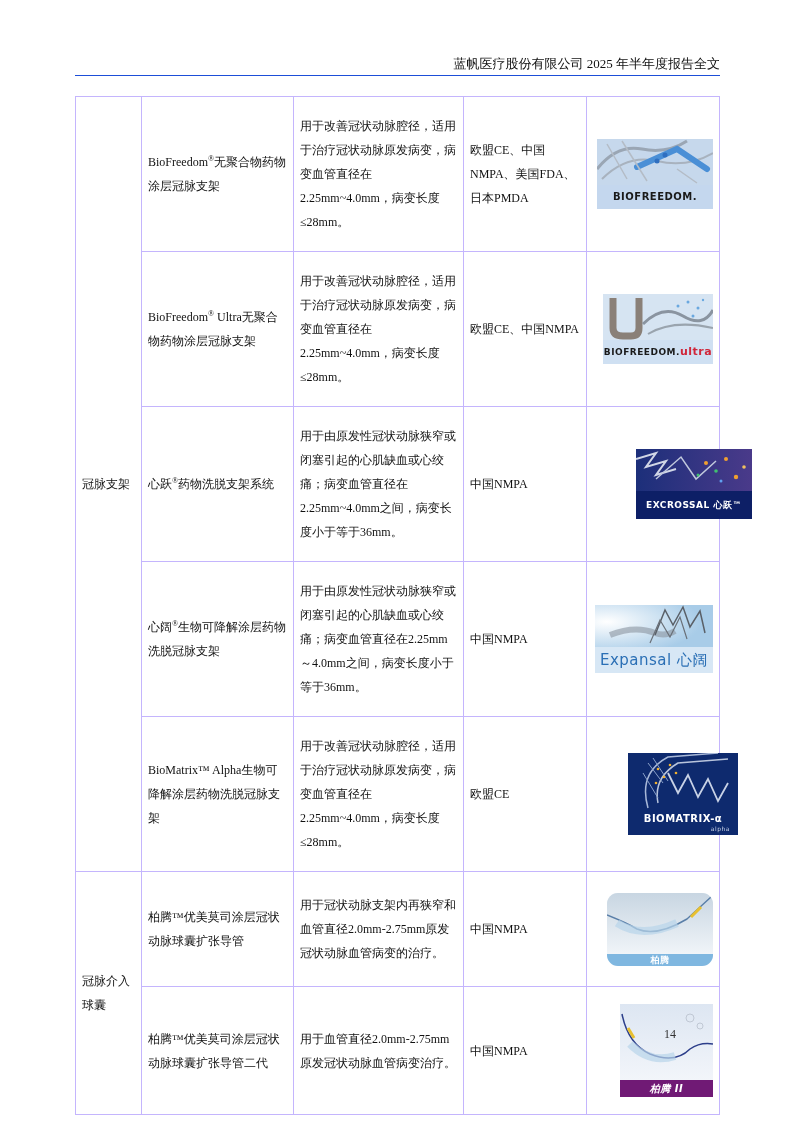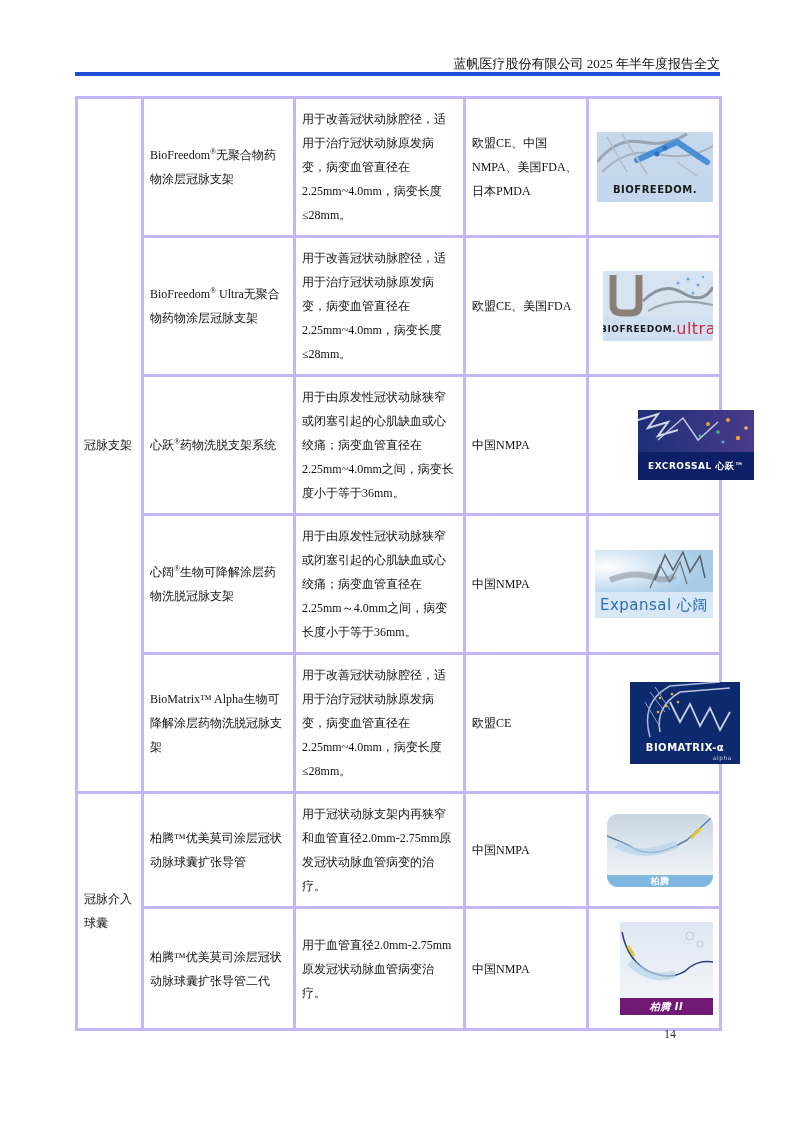--- a/index.html
+++ b/index.html
@@ -6,38 +6,38 @@
     html, body { width: 794px; height: 1123px; background: #ffffff; }
     body {
       position: relative;
       font-family: "Liberation Serif", "DejaVu Serif", serif;
       color: #111;
       overflow: hidden;
     }
     .header {
       position: absolute;
       left: 75px; top: 56px; width: 645px; height: 20px;
-      border-bottom: 4px solid #1d4ed8;
+      border-bottom: 1px solid #1d4ed8;
       text-align: right;
       font-size: 13px;
       line-height: 16px;
       padding-right: 0;
     }
     table.prod {
       position: absolute;
       left: 75px; top: 96px;
       width: 644px;
       border-collapse: collapse;
       table-layout: fixed;
       font-size: 12px;
     }
     table.prod td {
-      border: 3px solid #c4b5fd;
+      border: 1px solid #c4b5fd;
       vertical-align: middle;
-      padding: 8px 6px;
+      padding: 17px 6px;
       line-height: 24px;
     }
     col.c1 { width: 66px; }
     col.c2 { width: 152px; }
     col.c3 { width: 170px; }
     col.c4 { width: 123px; }
     col.c5 { width: 133px; }
     td.cat { padding: 0 6px; }
     td.img { text-align: right; padding: 0; }
     sup { font-size: 8px; line-height: 0; }
@@ -109,38 +109,38 @@
     </tr>
 
     <tr style="height:137px;">
       <td>
         <span>BioFreedom</span><sup>®</sup><span> Ultra无聚合物药物涂层冠脉支架</span>
       </td>
       <td>
         <span>用于改善冠状动脉腔径，适用于治疗冠状动脉原发病变，病变血管直径在2.25mm~4.0mm，病变长度≤28mm。</span>
       </td>
       <td>
-        <span>欧盟CE、美国FDA</span>
+        <span>欧盟CE、中国NMPA</span>
       </td>
       <td class="img">
         <div class="logo" style="width:110px;height:70px;background:#d4e3f2;">
           <svg class="art" width="110" height="46" viewBox="0 0 110 46">
             <rect width="110" height="46" fill="#d6e4f2"></rect>
             <path d="M10 4 L10 34 Q10 42 20 42 L28 42 Q36 42 36 34 L36 4" stroke="#8a8078" stroke-width="7" fill="none"></path>
             <path d="M40 30 Q60 10 80 22 T110 16" stroke="#8a94a0" stroke-width="3" fill="none"></path>
             <path d="M45 40 Q70 25 110 34" stroke="#9aa4ae" stroke-width="2" fill="none"></path>
             <circle cx="75" cy="12" r="1.5" fill="#6aa8e0"></circle>
               <circle cx="85" cy="8" r="1.5" fill="#6aa8e0"></circle>
               <circle cx="95" cy="14" r="1.5" fill="#6aa8e0"></circle>
               <circle cx="90" cy="22" r="1.5" fill="#6aa8e0"></circle>
               <circle cx="100" cy="6" r="1.2" fill="#6aa8e0"></circle>
           </svg>
           <div class="band" style="height:24px;background:#cfe0f2;font-size:9px;">
             <span style="color:#1a1a1a;">BIOFREEDOM.</span>
-              <span style="color:#d0263a;font-weight:normal;font-size:16px;">ultra</span>
+              <span style="color:#d0263a;font-weight:bold;font-size:11px;">ultra</span>
           </div>
         </div>
       </td>
     </tr>
 
     <tr style="height:137px;">
       <td>
         <span>心跃</span><sup>®</sup><span>药物洗脱支架系统</span>
       </td>
       <td>

